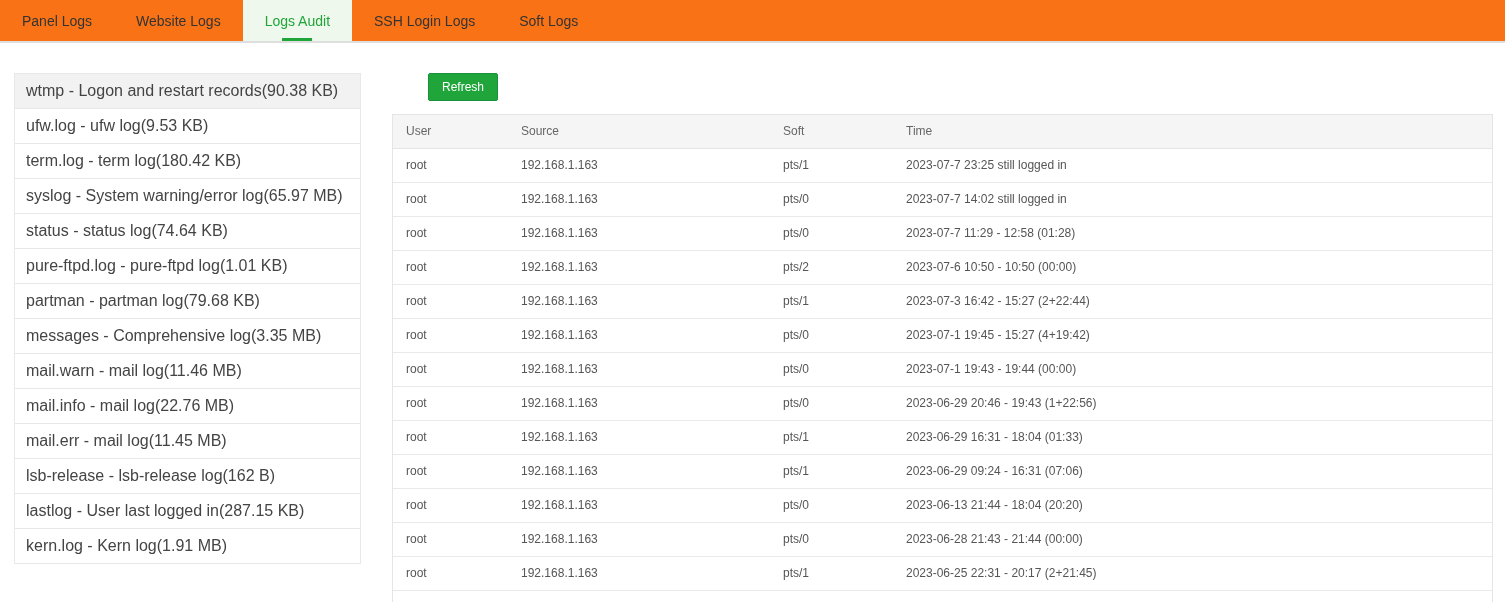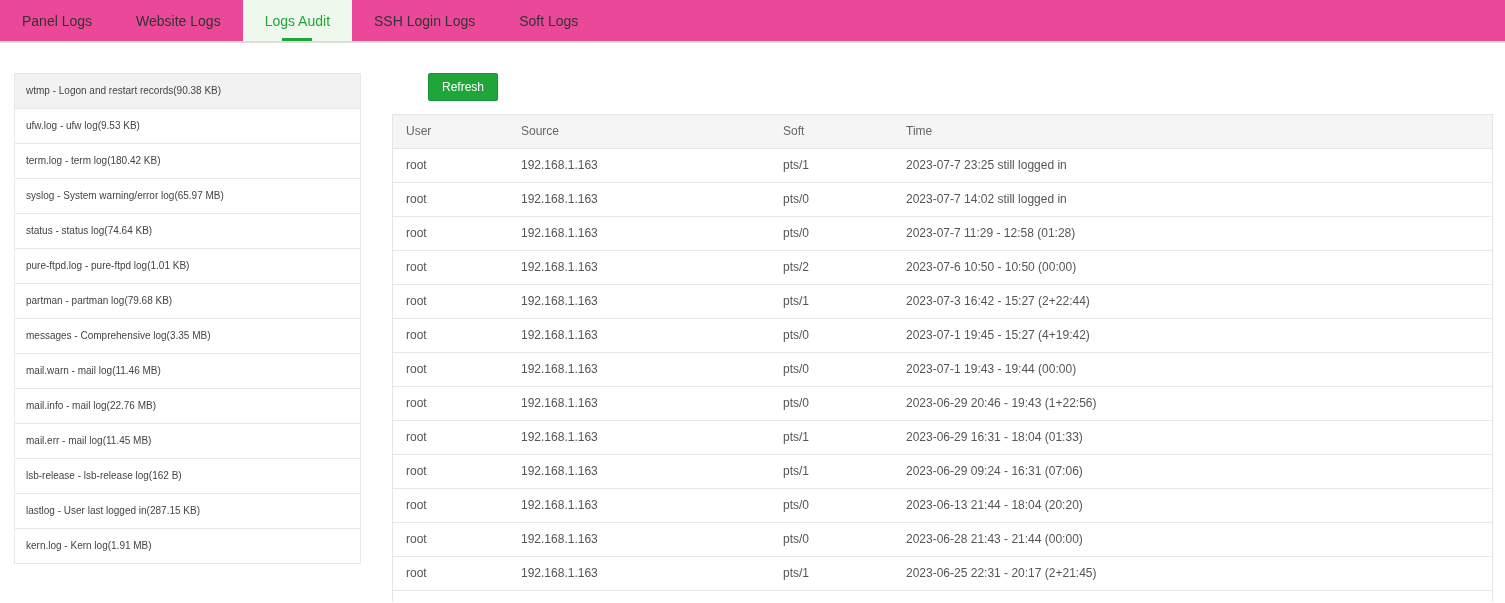--- a/index.html
+++ b/index.html
@@ -10,32 +10,32 @@
     --green:#20a53a;
     --tab-active-bg:#eff8ec;
     --border:#e5e5e5;
     --side-border:#e8e8e8;
     --header-bg:#f5f5f5;
     --sel-bg:#f2f2f2;
   }
 
   
   .tabbar { position:absolute; top:0; left:0; width:1505px; height:43px;
-    background:#ec4899; border-bottom:2px solid #dedede; display:flex; }
+    background:#f97316; border-bottom:2px solid #dedede; display:flex; }
   .tab { padding:0 22px; line-height:43px; font-size:14px; color:#333;
     cursor:pointer; position:relative; white-space:nowrap; }
   .tab.active { color:var(--green); background:var(--tab-active-bg); }
   .tab.active::after { content:""; position:absolute; left:50%;
     transform:translateX(-50%); bottom:0; width:30px; height:3px;
     background:var(--green); }
 
   
   .sidebar { position:absolute; left:14px; top:73px; width:347px;
     border:1px solid var(--side-border); border-bottom:none; background:#fff; }
-  .side-item { height:35px; line-height:34px; padding:0 11px; font-size:10px;
+  .side-item { height:35px; line-height:34px; padding:0 11px; font-size:16px;
     color:#444; border-bottom:1px solid var(--side-border); background:#fff;
     cursor:pointer; white-space:nowrap; overflow:hidden; }
   .side-item.selected { background:var(--sel-bg); }
 
   
   .main { position:absolute; left:392px; top:73px; width:1101px; }
   .toolbar { display:flex; justify-content:space-between; align-items:flex-start;
     height:28px;margin-left:36px; }
   .btn-refresh { height:28px; padding:0 13px; background:var(--green); color:#fff;
     border:1px solid #17923b; border-radius:2px; font-size:12px; cursor:pointer;

